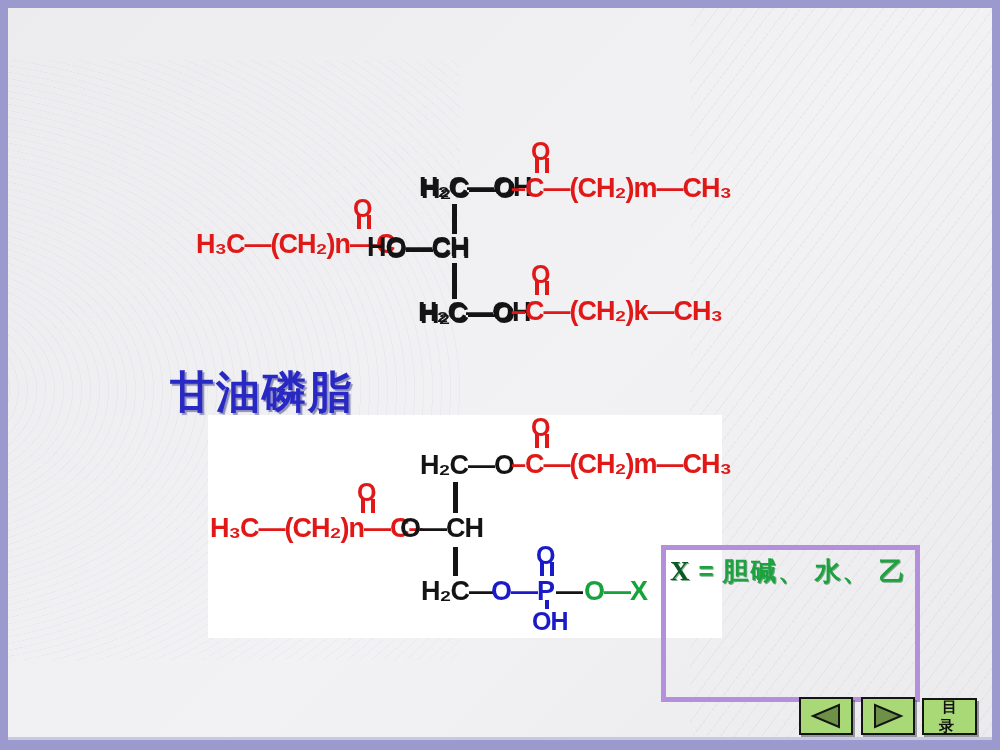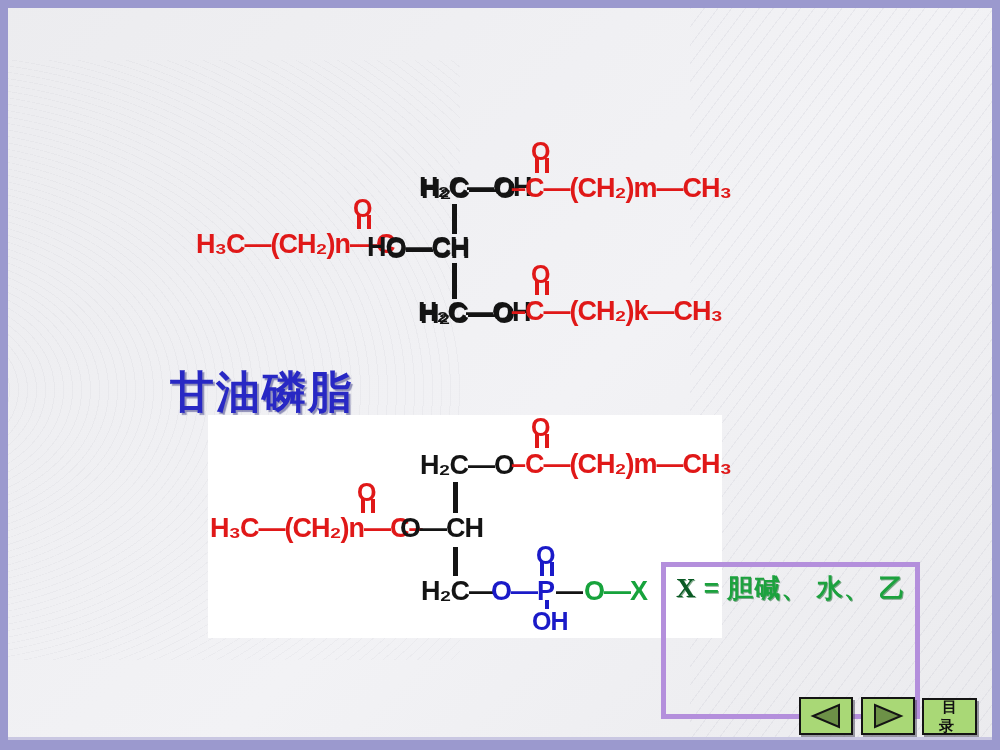--- a/index.html
+++ b/index.html
@@ -31,22 +31,22 @@
   .sm{font-size:25px;}
   .black{color:#141414}.red{color:#e01818}.blue{color:#1a1ac8}.green{color:#17a33c}
   
   .db{position:absolute;width:6px;border-left:4px solid;border-right:4px solid;z-index:6;}
   .db.red{border-color:#e01818}.db.blue{border-color:#1a1ac8}
   .vb{position:absolute;width:5px;background:#141414;z-index:6;}
   .vb.blue{background:#1a1ac8;width:4px;}
   
   .white-box{position:absolute;left:208px;top:415px;width:514px;height:223px;background:#ffffff;z-index:5;}
   
-  .legend{position:absolute;left:661px;top:562px;width:259px;height:157px;box-sizing:border-box;
-    border:5px solid #b48fdc;padding:4px 10px 0 10px;z-index:7;}
+  .legend{position:absolute;left:661px;top:545px;width:259px;height:157px;box-sizing:border-box;
+    border:5px solid #b48fdc;padding:4px 10px 0 4px;z-index:7;}
   .legend-line{font-size:26px;font-weight:700;color:#1ca23e;line-height:34px;
     text-shadow:1px 1px 0 rgba(10,90,30,.5);text-align:justify;text-align-last:justify;}
   .legend-line.last{text-align:left;text-align-last:left;}
   .x-prefix{font-family:"Liberation Serif",serif;color:#0a5a24;font-size:27px;font-weight:bold;}
   
   .nav-btn{position:absolute;width:54px;height:38px;background:#a9d876;border:2px solid #141414;
     box-sizing:border-box;display:flex;align-items:center;justify-content:center;
     box-shadow:2px 3px 0 rgba(80,80,95,.55);z-index:10;cursor:pointer;padding:0;}
   .btn-prev{left:799px;top:697px;}
   .btn-next{left:861px;top:697px;}

